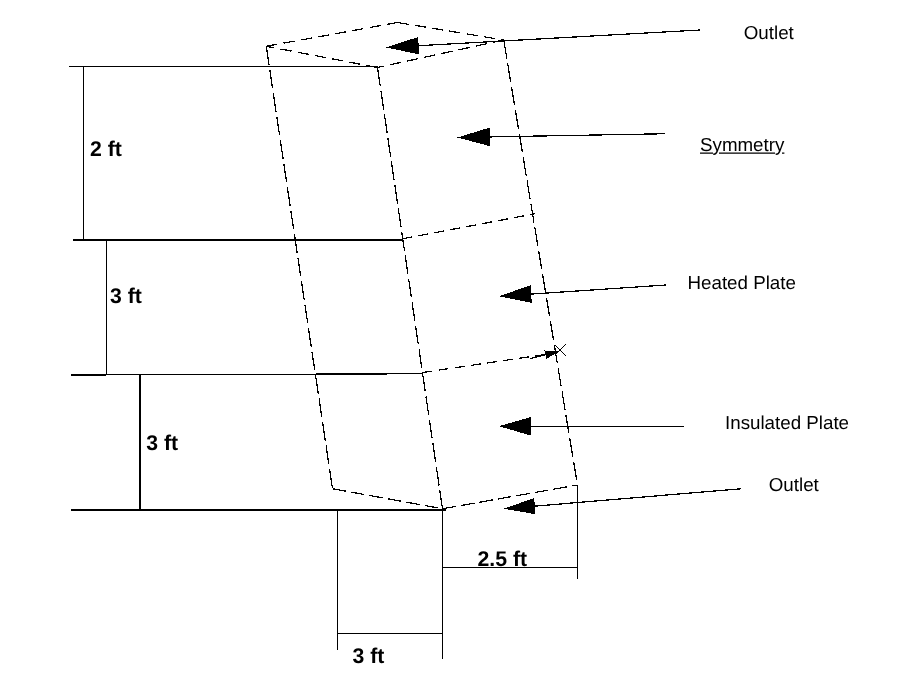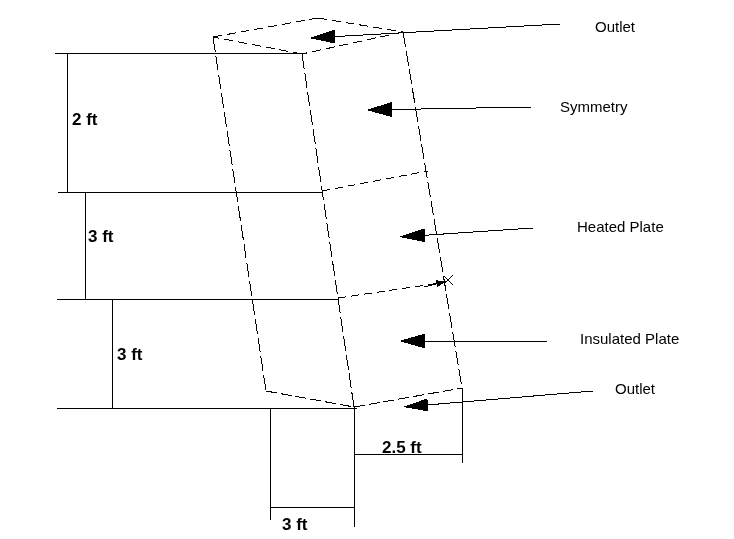--- a/index.html
+++ b/index.html
@@ -31,22 +31,22 @@
   .dim {
     position: absolute;
     font-size: 17px;
     line-height: 18px;
     font-weight: bold;
     color: #000000;
     white-space: nowrap;
   }
   
   .pos-outlet          { left: 595px; top: 19px;  }
-  .pos-symmetry        { left: 560px; top: 99px;  }
-  .pos-heated-plate    { left: 577px; top: 219px; }
+  .pos-symmetry        { left: 560px; top: 109px; text-decoration: underline;  }
+  .pos-heated-plate    { left: 550px; top: 219px; }
   .pos-insulated-plate { left: 580px; top: 331px; }
   .pos-inlet           { left: 615px; top: 381px; }
   
   .pos-dim-4ft        { left: 72px;  top: 111px; }
   .pos-dim-3ft-a      { left: 88px;  top: 228px; }
   .pos-dim-3ft-b      { left: 117px; top: 346px; }
   .pos-dim-2p5ft      { left: 382px; top: 439px; }
   .pos-dim-3ft-bottom { left: 282px; top: 516px; }
 </style>
 </head>

